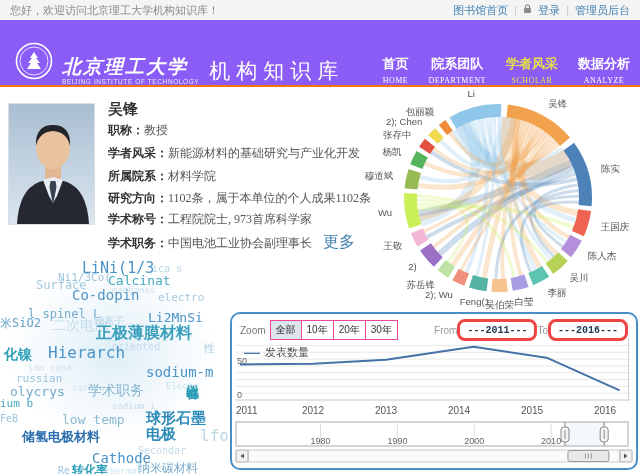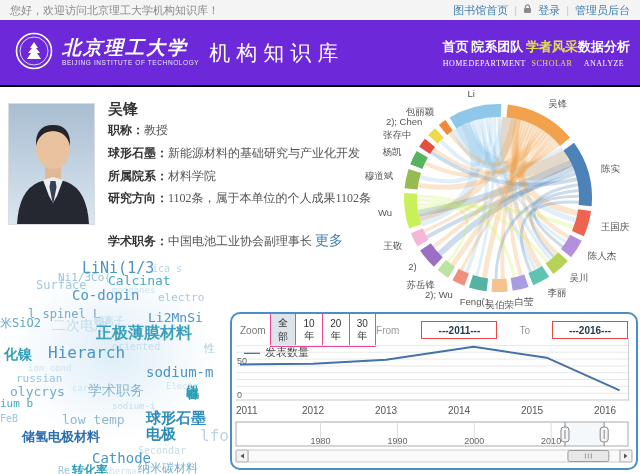--- a/index.html
+++ b/index.html
@@ -10,65 +10,65 @@
   
   .topbar{position:absolute;left:0;top:0;width:640px;height:20px;background:#f4f4f4;
           display:flex;align-items:center;font-size:11px;color:#8a8a8a;}
   .topbar .greet{margin-left:10px;}
   .topbar .links{margin-left:auto;margin-right:10px;display:flex;align-items:center;gap:6px;}
   .topbar a{color:#3f7fae;text-decoration:none;cursor:pointer;}
   .topbar .sep{color:#c9c9c9;}
   .lock{display:inline-block;vertical-align:-1px;}
 
   
-  .header{position:absolute;left:0;top:20px;width:640px;height:65px;background:#6d28d9;
-          border-bottom:2px solid #000000;display:flex;align-items:center;color:#fff;}
+  .header{position:absolute;left:0;top:20px;width:640px;height:65px;background:#8b5cf6;
+          border-bottom:2px solid #f97316;display:flex;align-items:flex-end;color:#fff;}
   .logo{margin-left:14px;flex:0 0 auto;}
   .brand{margin-left:8px;line-height:1;}
   .brand .cn{font-family:"Liberation Serif",serif;font-style:italic;font-weight:bold;
              font-size:19px;letter-spacing:2px;}
   .brand .en{font-size:6.5px;letter-spacing:.6px;margin-top:3px;color:#e8eef4;}
   .sitetitle{font-size:21px;letter-spacing:6px;margin-left:10px;font-weight:normal;}
-  .nav{margin-left:auto;margin-right:10px;display:flex;text-align:center;}
+  .nav{margin-left:auto;margin-right:10px;display:flex;gap:20px;text-align:center;}
   .nav .item{cursor:pointer;}
   .nav .cn{font-size:13px;font-weight:bold;}
   .nav .en{font-size:8px;margin-top:3px;letter-spacing:.5px;font-family:Liberation Serif, serif;}
   .nav .item.active{color:#e3e04e;}
 
   
   .photo{position:absolute;left:8px;top:103px;width:85px;height:120px;border:1px solid #d7dde3;}
   .pname{position:absolute;left:108px;top:100px;font-size:15px;font-weight:bold;color:#333;
          font-family:"Liberation Serif",serif;}
   .prow{position:absolute;left:108px;font-size:12px;color:#555;
         font-family:"Liberation Serif",serif;white-space:nowrap;}
   .prow b{color:#333;}
-  .more{color:#3f7fae;cursor:pointer;margin-left:0;font-family:"Liberation Serif",serif;font-size:14px;}
+  .more{color:#3f7fae;cursor:pointer;margin-left:8px;font-family:"Liberation Serif",serif;font-size:16px;}
 
   
   #chord-svg{position:absolute;left:352px;top:82px;}
 
   
   #wordcloud{position:absolute;left:0;top:255px;width:235px;height:219px;
      background:radial-gradient(ellipse 62% 55% at 48% 45%, rgba(206,229,243,.65), rgba(206,229,243,0) 72%);}
   #wordcloud span{position:absolute;font-family:"DejaVu Sans Mono",monospace;
      white-space:nowrap;cursor:pointer;line-height:1;}
   #wordcloud span.v{writing-mode:vertical-rl;}
 
   
   .panel{position:absolute;left:230px;top:312px;width:408px;height:158px;box-sizing:border-box;
          border:2px solid #4a8ec6;border-radius:10px;background:#fff;overflow:hidden;}
   .zoomrow{position:absolute;left:8px;right:8px;top:6px;height:20px;display:flex;align-items:center;
            font-size:10px;color:#777;}
   .zbtns{display:flex;margin-left:5px;}
   .zbtn{font-size:10px;color:#333;background:#fff;border:1px solid #ec4899;padding:2px 5px;
         margin-left:-1px;cursor:pointer;font-family:"Liberation Sans",sans-serif;}
   .zbtn.sel{background:#dde4ec;}
-  .fromto{margin-left:auto;display:flex;align-items:center;gap:22px;color:#999;font-size:10px;}
-  .fromto input{width:70px;height:14px;border:1px solid #ef4444;border-radius:0;text-align:center;
-        font-size:10px;font-weight:bold;color:#223a52;font-family:Liberation Sans, sans-serif;}
+  .fromto{margin-left:auto;display:flex;align-items:center;gap:0;color:#999;font-size:10px;}
+  .fromto input{width:70px;height:14px;border:3px solid #ef4444;border-radius:8px;text-align:center;
+        font-size:10px;font-weight:bold;color:#223a52;font-family:Liberation Mono, monospace;}
   .legend{position:absolute;left:12px;top:31px;font-size:11px;color:#444;display:flex;
           align-items:center;gap:5px;cursor:pointer;}
   .legline{display:inline-block;width:16px;height:0;border-top:2px solid #4572a7;}
   #pubchart{position:absolute;left:2px;top:24px;}
   #navchart{position:absolute;left:2px;top:104px;}
 </style>
 </head>
 <body>
 
 <div class="page">
@@ -139,27 +139,30 @@
       <path d="M34,76 L44,73 L54,76 L48,92 L44,99 L40,92 Z" fill="#e8eef4"></path>
       <path d="M41.5,77 L46.5,77 L47.5,83 L44,101 L40.5,83 Z" fill="#39404f"></path>
     </svg>
   </div>
 
   <div class="pname">吴锋</div>
   <div class="prow" style="top:122px">
     <b>职称：</b><span>教授</span>
   </div>
   <div class="prow" style="top:145px">
-    <b>球形石墨：</b><span>新能源材料的基础研究与产业化开发</span>
+    <b>学者风采：</b><span>新能源材料的基础研究与产业化开发</span>
   </div>
   <div class="prow" style="top:168px">
     <b>所属院系：</b><span>材料学院</span>
   </div>
   <div class="prow" style="top:190px">
     <b>研究方向：</b><span>1102条，属于本单位的个人成果1102条</span>
+  </div>
+  <div class="prow" style="top:211px">
+    <b>学术称号：</b><span>工程院院士, 973首席科学家</span>
   </div>
   <div class="prow" style="top:232px">
     <b>学术职务：</b><span>中国电池工业协会副理事长</span>
     <a class="more">更多</a>
   </div>
 
   <svg id="chord-svg" width="290" height="232">
       <path d="M106.11369163161915,45.501188628868135 Q146,116 156.1831593569252,35.64265269739508" fill="none" stroke="#8ec7ea" stroke-width="16" opacity="0.28"></path>
       <path d="M109.85797713810544,43.510316710236 Q146,116 213.1915448194837,70.76399327116383" fill="none" stroke="#8ec7ea" stroke-width="14" opacity="0.28"></path>
       <path d="M159.60118725611295,36.15009264110476 Q146,116 216.25384594401342,75.6837857670784" fill="none" stroke="#f2a14d" stroke-width="18" opacity="0.28"></path>

